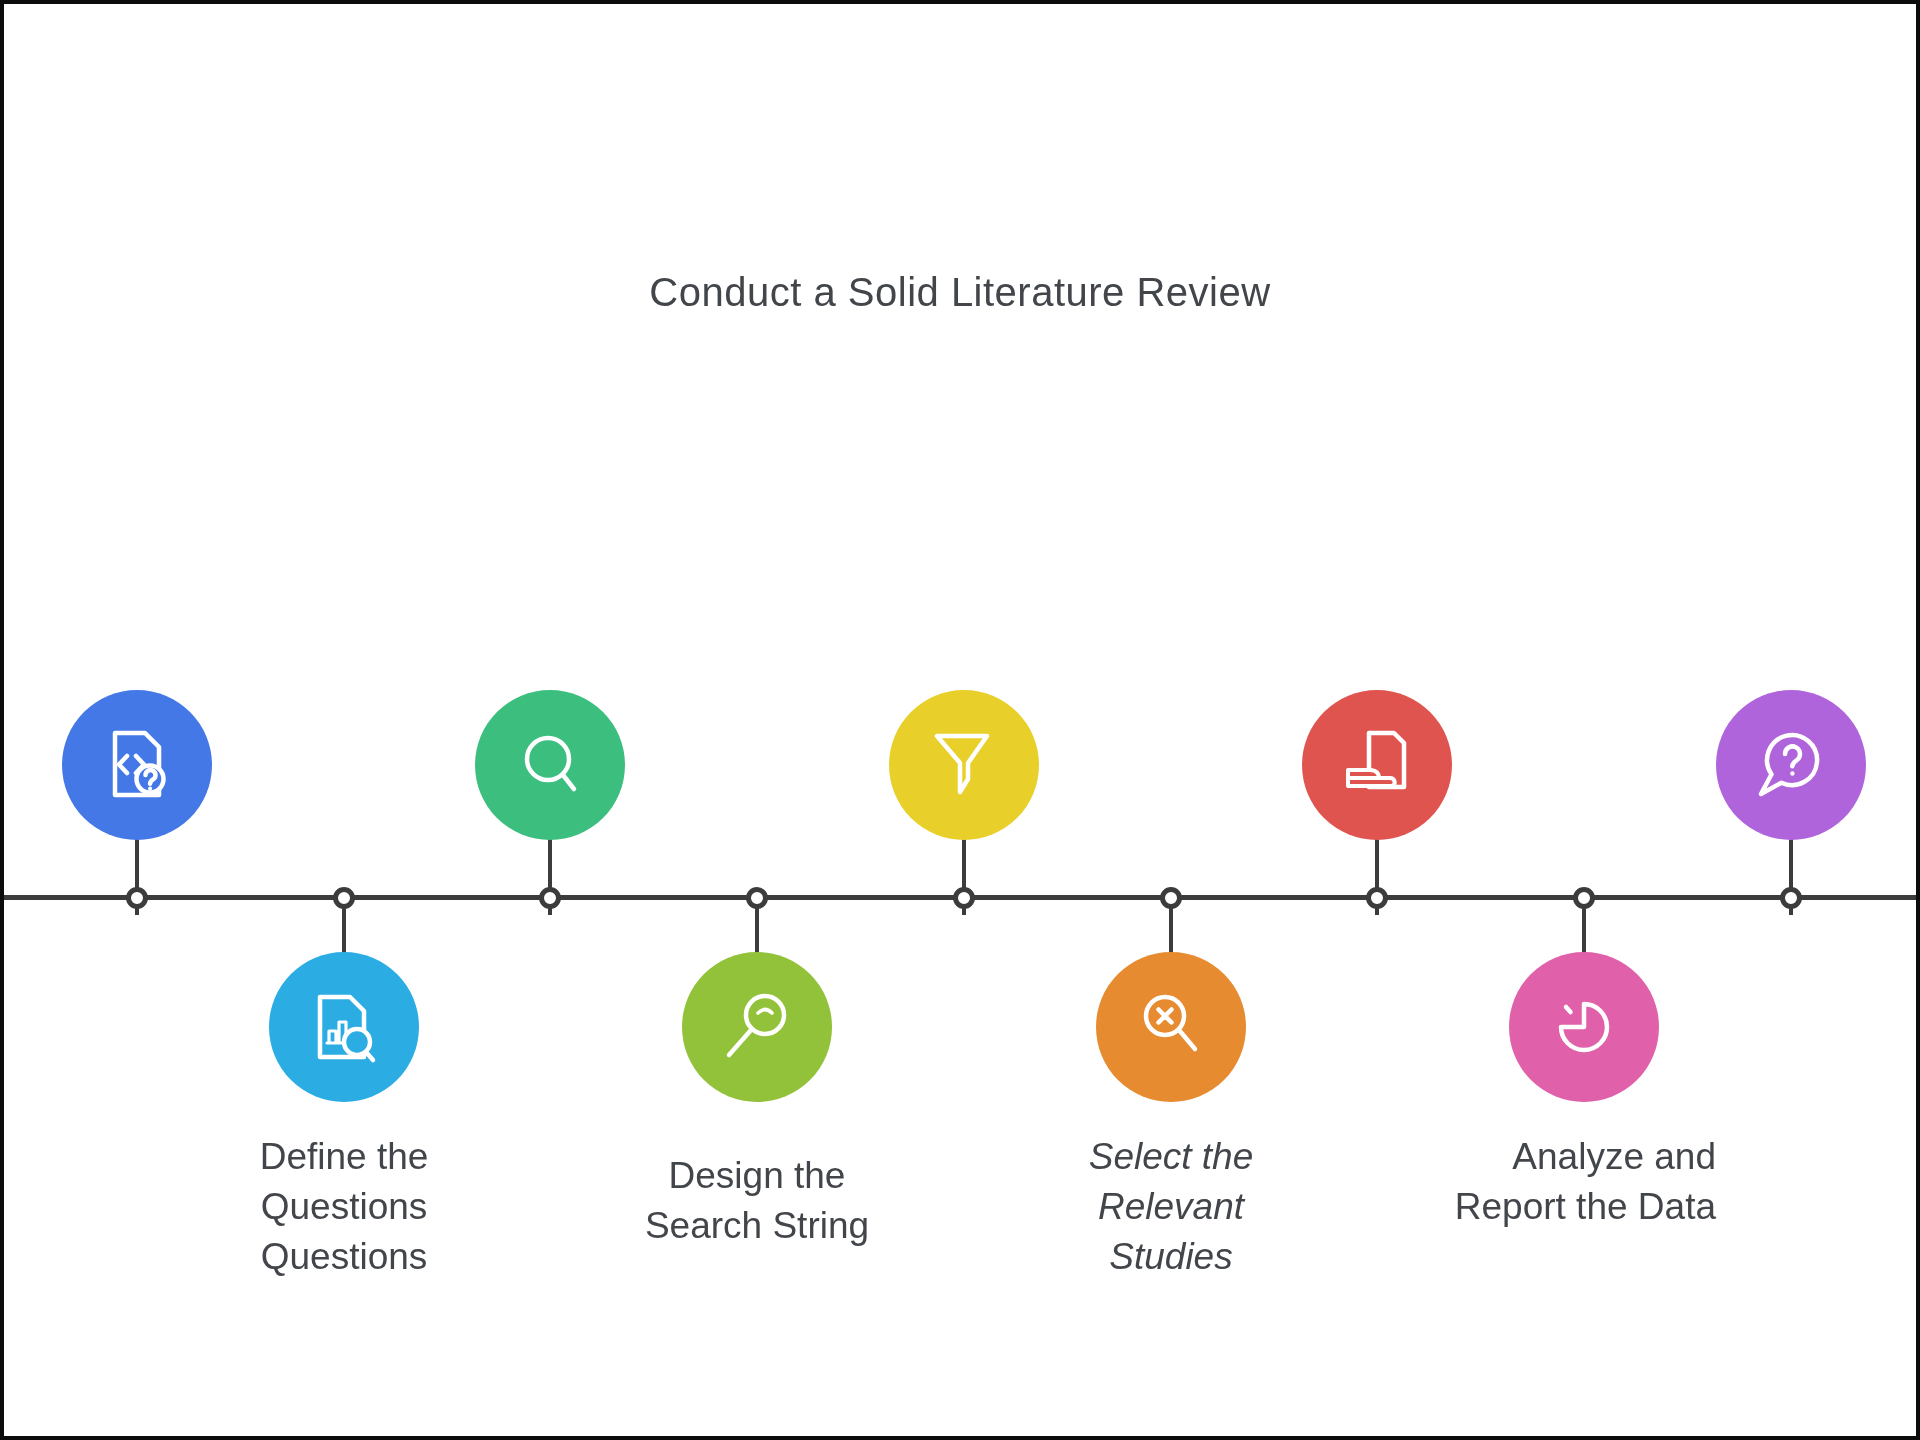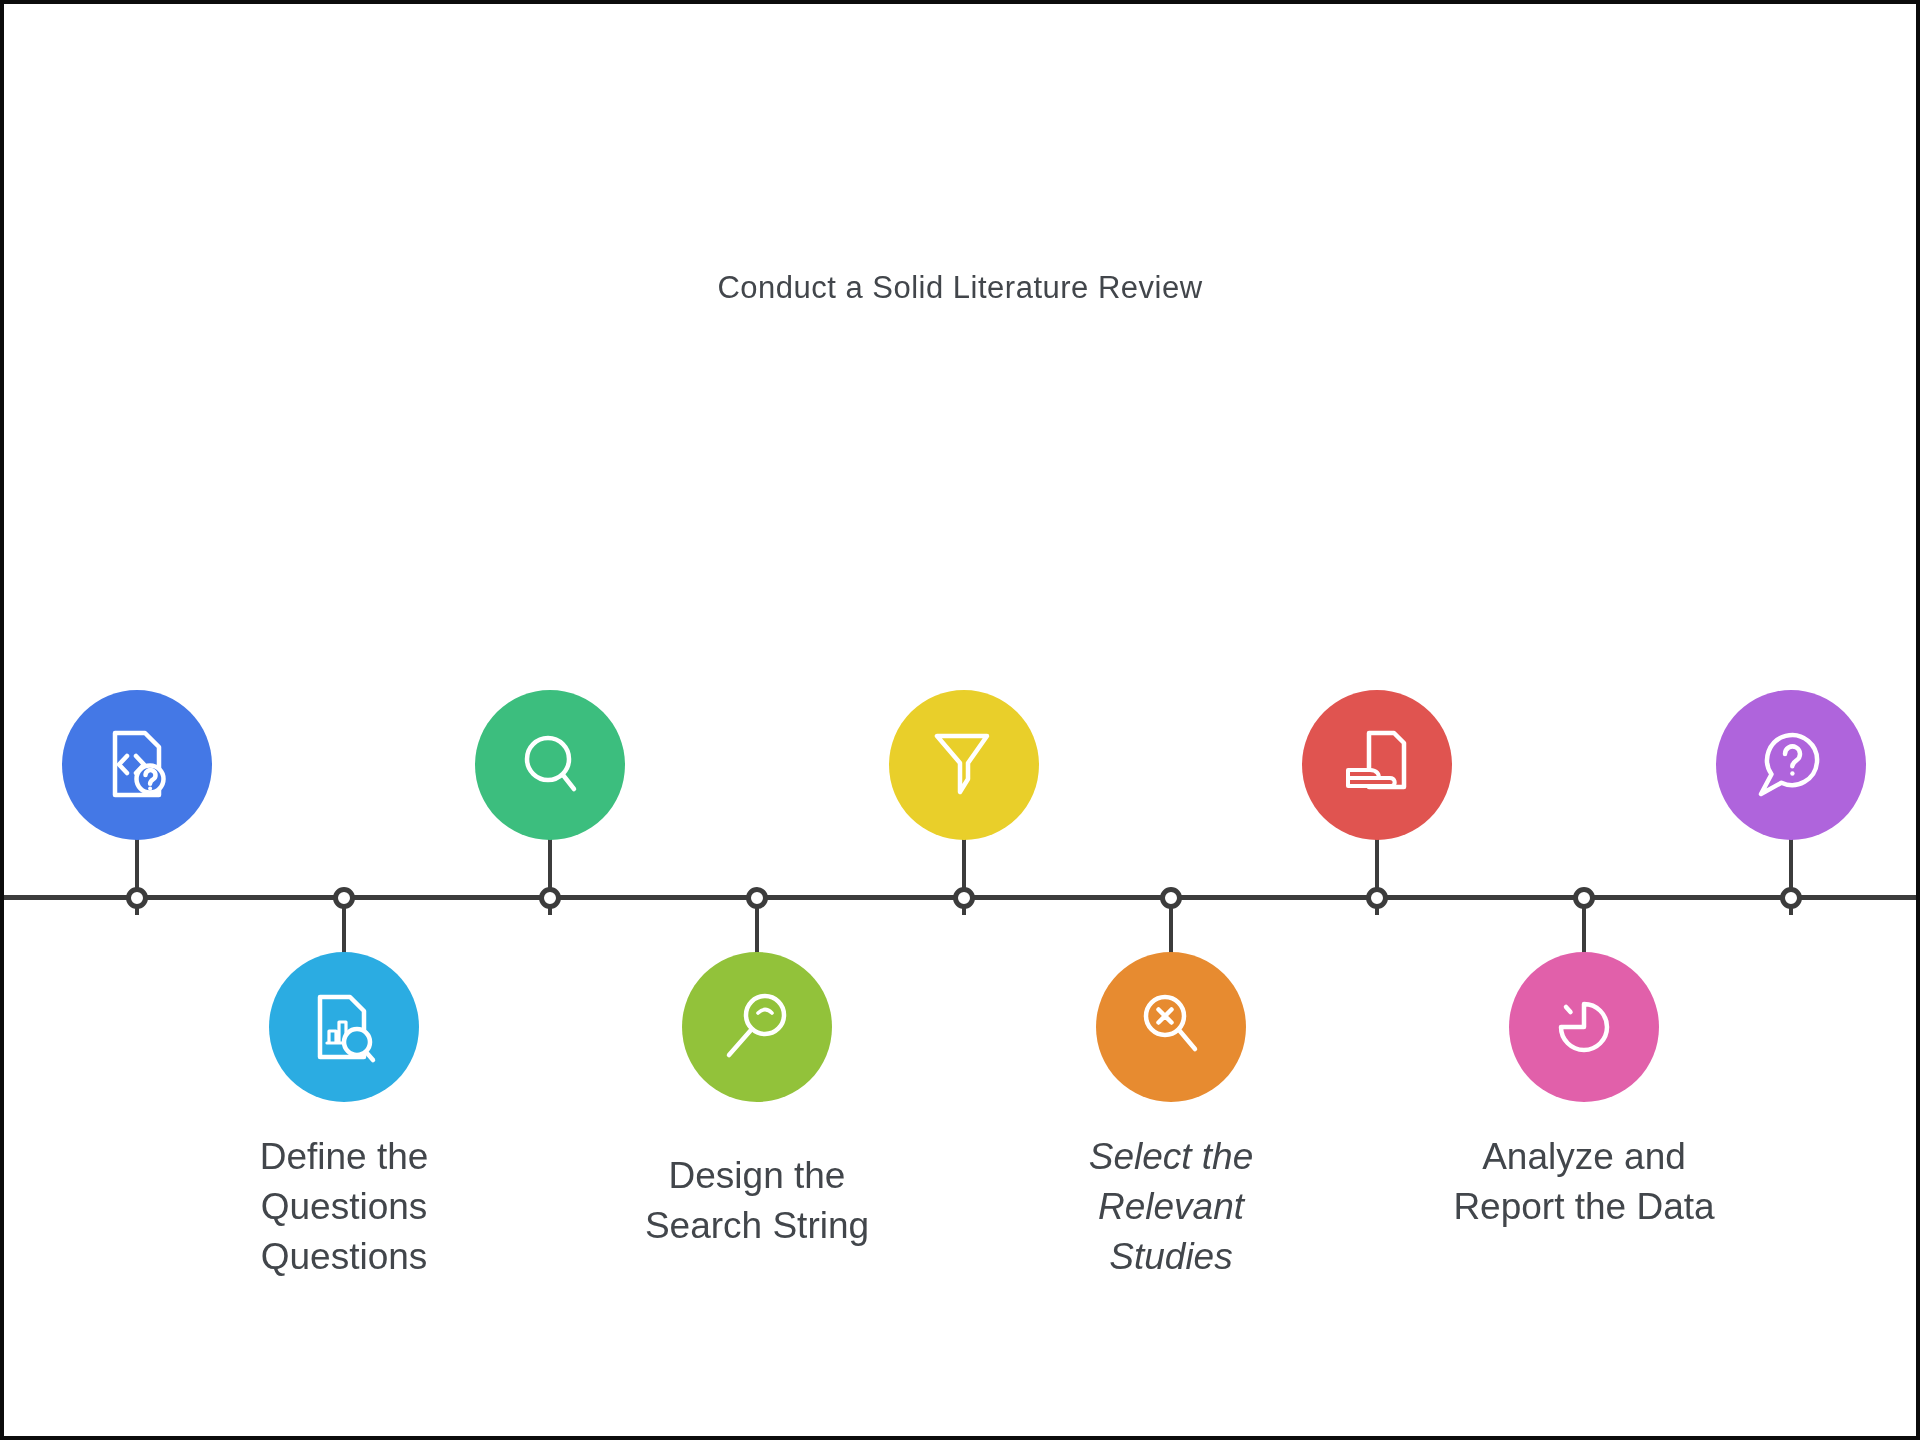--- a/index.html
+++ b/index.html
@@ -10,21 +10,21 @@
     border:4px solid #0c0c0c;
     background:#ffffff;
     overflow:hidden;
     font-family:"Liberation Sans","DejaVu Sans",sans-serif;
   }
   .title{
     position:absolute;
     left:0;right:0;
     top:266px;
     text-align:center;
-    font-size:31px;
+    font-size:40px;
     color:#42464b;
     letter-spacing:0.5px;
   }
   .timeline{
     position:absolute;
     left:0;right:0;
     top:891px;
     height:5px;
     background:#3c3c3c;
   }
@@ -161,21 +161,21 @@
       </div>
       <div class="node">
         <div class="connector" style="left: 1578px; top: 893.5px; height: 90px;"></div>
         <div class="circle" style="left: 1505px; top: 948px; background: rgb(225, 96, 170); color: rgb(225, 96, 170);">
           <svg width="84" height="84" viewBox="0 0 84 84">
             <path d="M42 19 A23 23 0 1 1 19 42 L42 42 Z" fill="none" stroke="#ffffff" stroke-width="4.5" stroke-linecap="round" stroke-linejoin="round"></path>
    <path d="M24 22 L28.5 27" fill="none" stroke="#ffffff" stroke-width="4.5" stroke-linecap="round" stroke-linejoin="round"></path>
           </svg>
         </div>
         <div class="dot" style="left: 1569px; top: 882.5px;"></div>
-        <div class="label" style="left: 1448px; top: 1128px;">
+        <div class="label" style="left: 1448px; top: 1128px; text-align: right;">
           <div>Analyze and</div>
           <div>Report the Data</div>
         </div>
       </div>
       <div class="node">
         <div class="connector" style="left: 1785px; top: 821px; height: 90px;"></div>
         <div class="circle" style="left: 1712px; top: 686px; background: rgb(175, 100, 220); color: rgb(175, 100, 220);">
           <svg width="84" height="84" viewBox="0 0 84 84">
             <path d="M32.4 59.7 A25 25 0 1 0 22.5 51.3 L12 71 Z" fill="none" stroke="#ffffff" stroke-width="4.5" stroke-linecap="round" stroke-linejoin="round"></path>
    <path d="M36 31 a7.5 7.5 0 1 1 11.5 6.3 c-2.8 1.9 -4.2 3.2 -4.2 6" fill="none" stroke="#ffffff" stroke-width="4.5" stroke-linecap="round" stroke-linejoin="round"></path>

